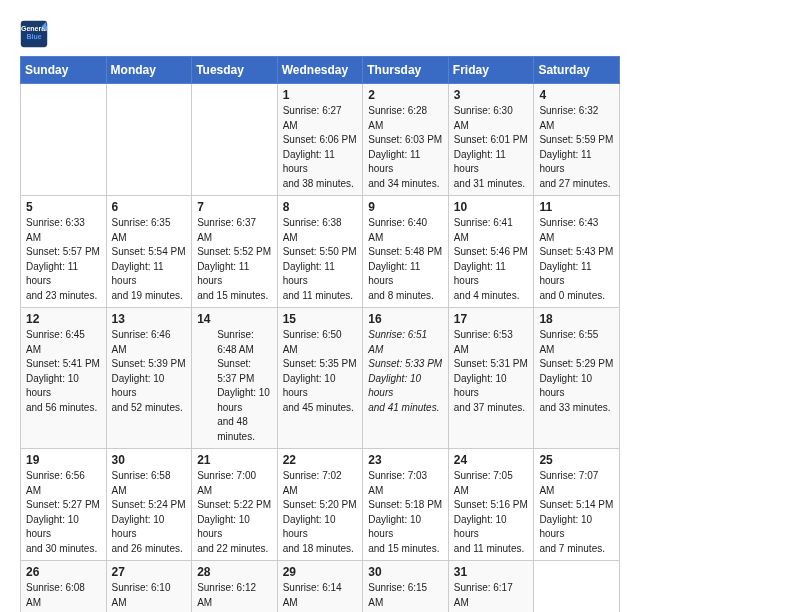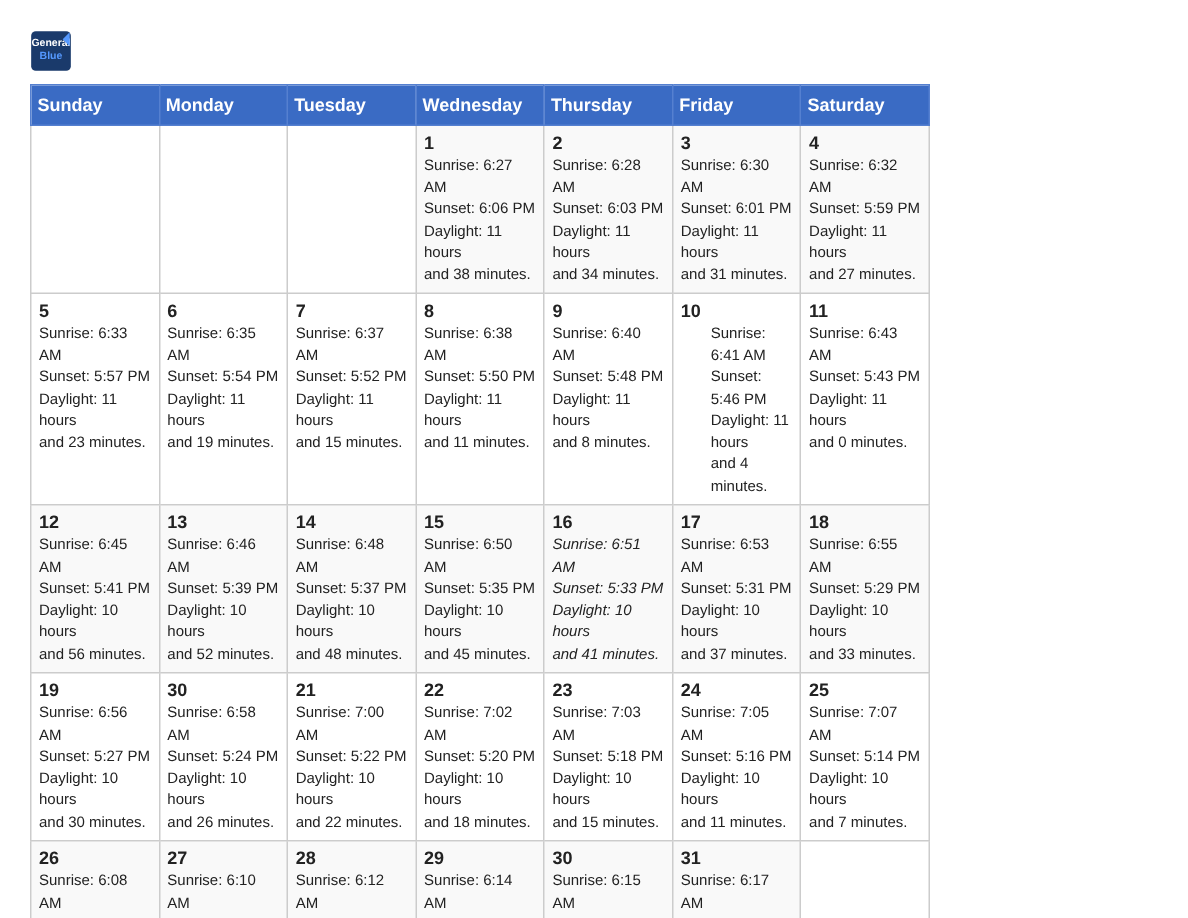--- a/index.html
+++ b/index.html
@@ -185,21 +185,21 @@
           </td>
           <td>
             <span class="day-num">9</span>
             <div class="day-info" style="white-space: pre-line;">Sunrise: 6:40 AM
 Sunset: 5:48 PM
 Daylight: 11 hours
 and 8 minutes.</div>
           </td>
           <td>
             <span class="day-num">10</span>
-            <div class="day-info" style="white-space: pre-line; margin-left: 20px;">Sunrise: 6:41 AM
+            <div class="day-info" style="white-space: pre-line;">Sunrise: 6:41 AM
 Sunset: 5:46 PM
 Daylight: 11 hours
 and 4 minutes.</div>
           </td>
           <td>
             <span class="day-num">11</span>
             <div class="day-info" style="white-space: pre-line;">Sunrise: 6:43 AM
 Sunset: 5:43 PM
 Daylight: 11 hours
 and 0 minutes.</div>
@@ -215,21 +215,21 @@
           </td>
           <td>
             <span class="day-num">13</span>
             <div class="day-info" style="white-space: pre-line;">Sunrise: 6:46 AM
 Sunset: 5:39 PM
 Daylight: 10 hours
 and 52 minutes.</div>
           </td>
           <td>
             <span class="day-num">14</span>
-            <div class="day-info" style="white-space: pre-line;">Sunrise: 6:48 AM
+            <div class="day-info" style="white-space: pre-line; margin-left: 20px;">Sunrise: 6:48 AM
 Sunset: 5:37 PM
 Daylight: 10 hours
 and 48 minutes.</div>
           </td>
           <td>
             <span class="day-num">15</span>
             <div class="day-info" style="white-space: pre-line;">Sunrise: 6:50 AM
 Sunset: 5:35 PM
 Daylight: 10 hours
 and 45 minutes.</div>

